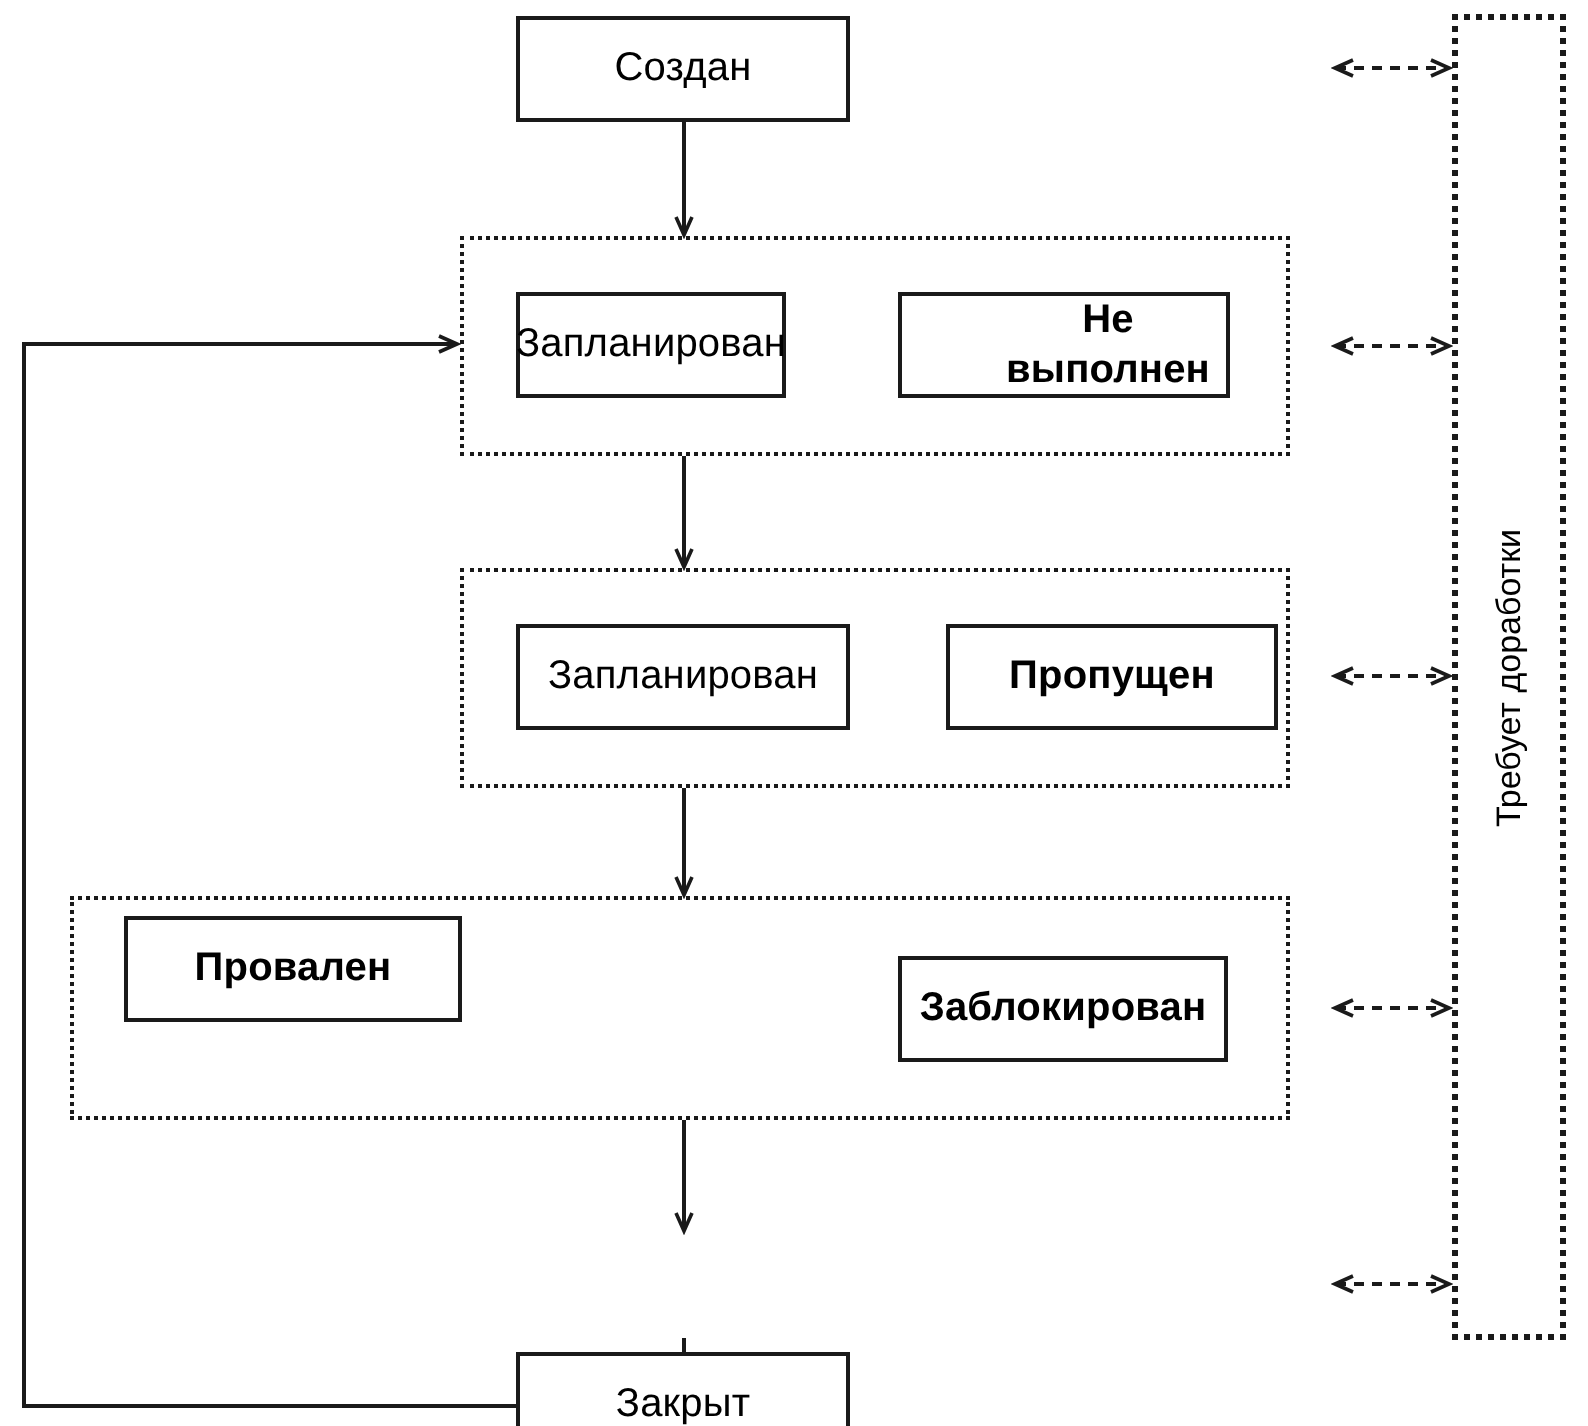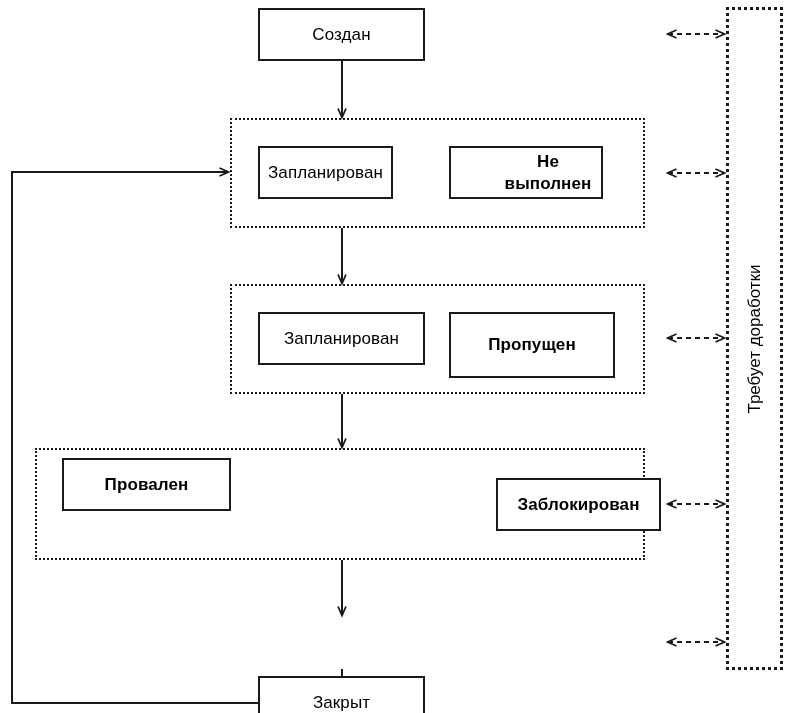--- a/index.html
+++ b/index.html
@@ -19,21 +19,21 @@
   }
   .node {
     position: absolute;
     box-sizing: border-box;
     border: 2px solid #1a1a1a;
     background: #ffffff;
     display: flex;
     align-items: center;
     justify-content: center;
     text-align: center;
-    font-size: 17px;
+    font-size: 20px;
     line-height: 1.25;
     color: #000000;
     letter-spacing: 0.1px;
   }
   .node.bold {
     font-weight: bold;
   }
   .group {
     position: absolute;
     box-sizing: border-box;
@@ -118,30 +118,30 @@
   </svg>
 
   <div class="group" style="left:230px; top:118px; width:415px; height:110px;"></div>
   <div class="group" style="left:230px; top:284px; width:415px; height:110px;"></div>
   <div class="group" style="left:35px; top:448px; width:610px; height:112px;"></div>
 
   <div class="node" style="left:258px; top:8px; width:167px; height:53px;">Создан</div>
 
   <div class="node" style="left:258px; top:146px; width:135px; height:53px;">Запланирован</div>
 
-  <div class="node bold" style="left:449px; top:146px; width:154px; height:53px;padding-left:44px;">Не выполнен</div>
+  <div class="node bold" style="left:449px; top:146px; width:166px; height:53px;padding-left:44px;">Не выполнен</div>
 
   <div class="node" style="left:258px; top:312px; width:167px; height:53px;">Запланирован</div>
 
-  <div class="node bold" style="left:449px; top:312px; width:166px; height:66px;">Пропущен</div>
+  <div class="node bold" style="left:473px; top:312px; width:166px; height:53px;">Пропущен</div>
 
   <div class="node bold" style="left:62px; top:458px; width:169px; height:53px;">Провален</div>
 
 
-  <div class="node bold" style="left:449px; top:478px; width:165px; height:53px;margin-left:47px;">Заблокирован</div>
+  <div class="node bold" style="left:449px; top:478px; width:165px; height:53px;">Заблокирован</div>
 
   <div class="node" style="left:258px; top:633px; width:167px; height:53px;margin-top:43px;">Закрыт</div>
 
   <div class="rework-panel" style="left:726px; top:7px; width:57px; height:663px;">
     <span class="rework-label">Требует доработки</span>
   </div>
 
 </div>
 
 </body></html>

